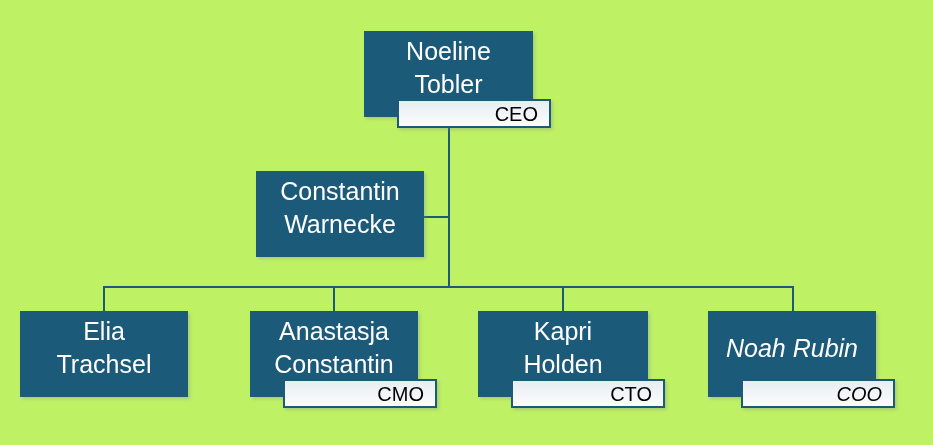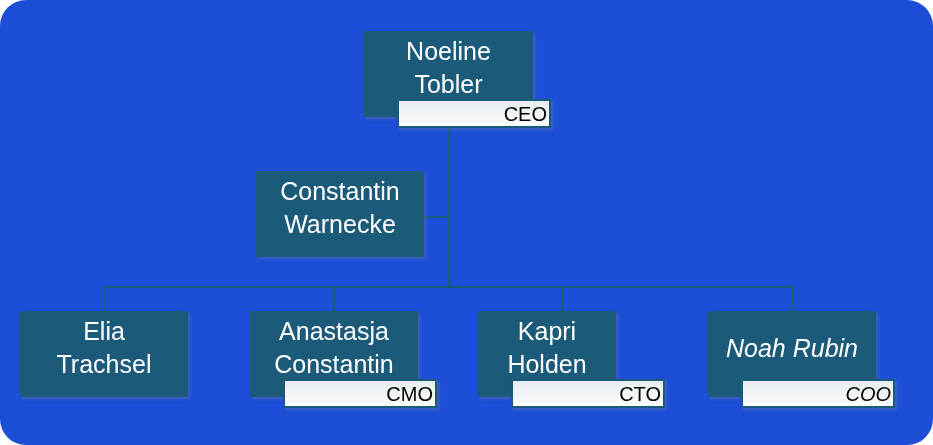--- a/index.html
+++ b/index.html
@@ -5,23 +5,22 @@
   html, body {
     margin: 0;
     padding: 0;
     background: #ffffff;
     font-family: "Liberation Sans", "DejaVu Sans", sans-serif;
   }
   .stage {
     position: relative;
     width: 933px;
     height: 445px;
-    background: #1d4ed8;
+    background: #bef264;
     overflow: hidden;
-    border-radius: 26px;
   }
 
   
   .node { position: absolute; width: 168px; height: 108px; }
   .node .box {
     position: absolute;
     left: 0; top: 0;
     width: 168px; height: 86px;
     background: #1c5a7a;
     box-shadow: 2px 2px 3px rgba(130,140,150,0.35);
@@ -42,36 +41,36 @@
     position: absolute;
     left: 33px; top: 68px;
     width: 154px; height: 29px;
     box-sizing: border-box;
     background: linear-gradient(#e7edf1, #fbfdfe);
     border: 2px solid #1c5a7a;
     box-shadow: 2px 2px 3px rgba(130,140,150,0.35);
     display: flex;
     align-items: center;
     justify-content: flex-end;
-    padding-right: 2px;
+    padding-right: 11px;
   }
   .node .tag-text {
     color: #000000;
     font-size: 20px;
     line-height: 20px;
   }
 
   
   .node-ceo { left: 364px; top: 31px; }
   .node-ceo .box { width: 169px; }
   .node-evp { left: 256px; top: 171px; }
   .node-cfo { left: 20px;  top: 311px; }
   .node-cmo { left: 250px; top: 311px; }
   .node-cto { left: 478px; top: 311px; }
-  .node-cto .box { width: 138px; }
+  .node-cto .box { width: 170px; }
   .node-coo { left: 708px; top: 311px; font-style: italic; }
 
   
   .connector { position: absolute; background: #1c5a7a; z-index: 0; }
   .conn-main-vertical { left: 448px; top: 117px; width: 2px; height: 171px; }
   .conn-evp-branch    { left: 418px; top: 216px; width: 31px; height: 2px; }
   .conn-bottom-bus    { left: 103px; top: 286px; width: 691px; height: 2px; }
   .conn-drop-cfo      { left: 103px; top: 287px; width: 2px; height: 25px; }
   .conn-drop-cmo      { left: 333px; top: 287px; width: 2px; height: 25px; }
   .conn-drop-cto      { left: 562px; top: 287px; width: 2px; height: 25px; }

